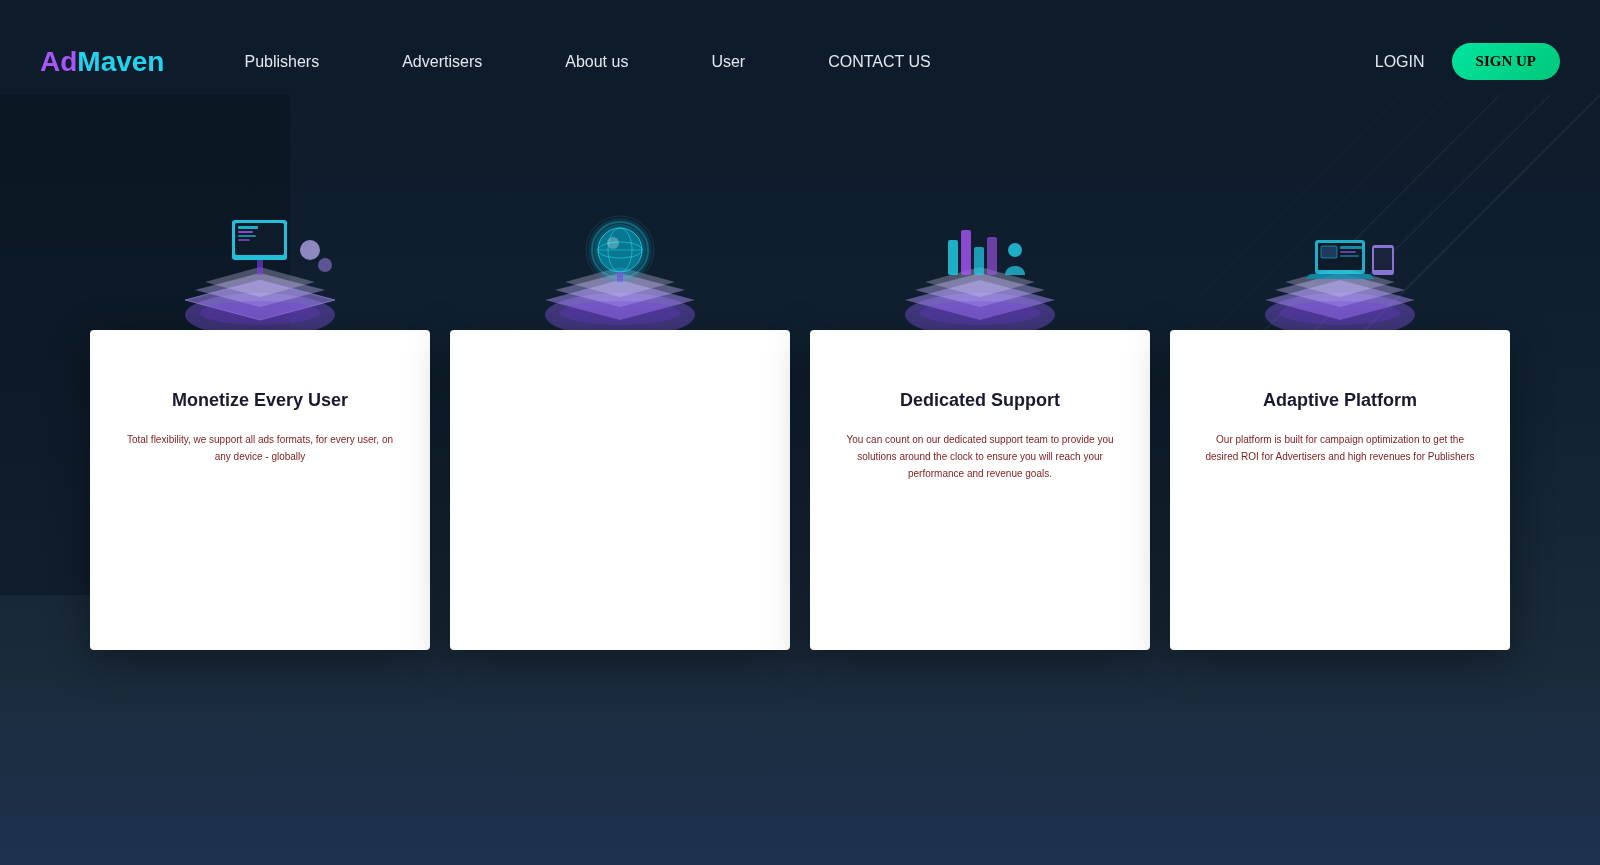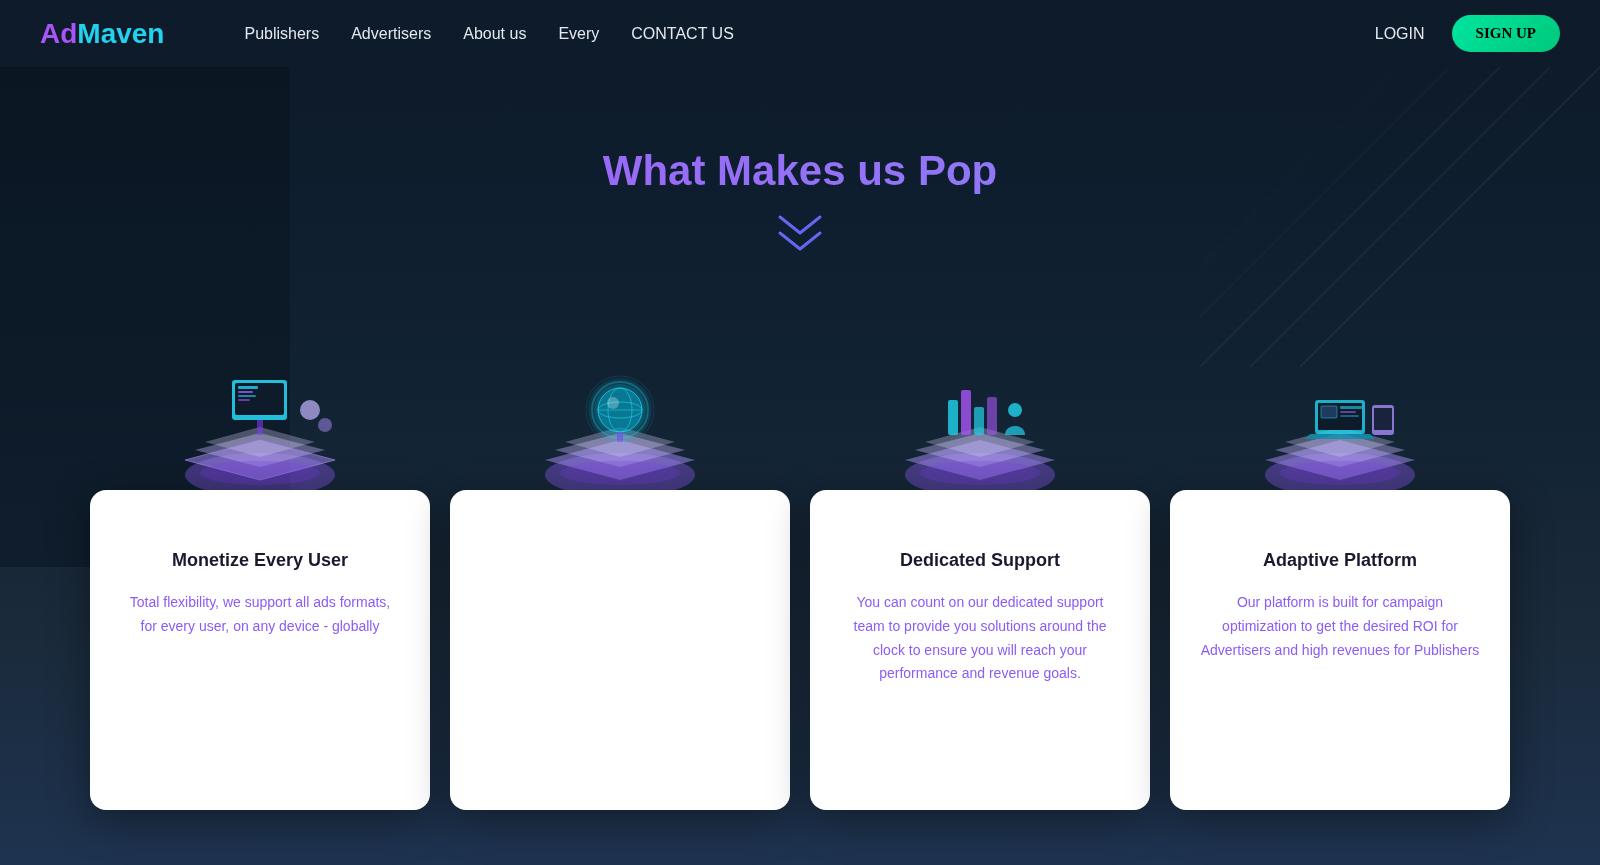--- a/index.html
+++ b/index.html
@@ -15,34 +15,35 @@
 
     
     .navbar {
       display: flex;
       align-items: center;
       padding: 0 40px;
       height: 67px;
       background-color: #0d1b2a;
       position: relative;
       z-index: 10;
+      margin-top: 28px;
     }
 
     .logo {
       font-size: 28px;
       font-weight: 700;
       margin-right: 80px;
       flex-shrink: 0;
     }
     .logo-ad { color: #a855f7; }
     .logo-maven { color: #22d3ee; }
 
     .nav-links {
       display: flex;
-      gap: 32px;
+      gap: 83px;
       flex: 1;
       align-items: center;
     }
 
     .nav-link {
       color: #e2e8f0;
       text-decoration: none;
       font-size: 16px;
       cursor: pointer;
     }
@@ -133,39 +134,39 @@
     .card-wrapper {
       display: flex;
       flex-direction: column;
       align-items: center;
       width: 340px;
     }
 
     
     .feature-card {
       background: #ffffff;
-      border-radius: 16px;
+      border-radius: 4px;
       padding: 60px 30px 40px;
       text-align: center;
       width: 100%;
       min-height: 320px;
       box-shadow: 0 10px 40px rgba(0,0,0,0.4);
       position: relative;
     }
 
     .card-title {
       font-size: 18px;
       font-weight: 700;
       color: #1a1a2e;
       margin-bottom: 20px;
     }
 
     .card-desc {
-      font-size: 14px;
-      color: #8b5cf6;
+      font-size: 10px;
+      color: #7f1d1d;
       line-height: 1.7;
     }
 
     
     .diag-lines {
       position: absolute;
       top: 0;
       right: 0;
       width: 400px;
       height: 300px;
@@ -188,21 +189,21 @@
 
 <nav class="navbar">
   <div class="logo">
     <span class="logo-ad">Ad</span><span class="logo-maven">Maven</span>
   </div>
 
   <div class="nav-links">
     <a class="nav-link">Publishers</a>
     <a class="nav-link">Advertisers</a>
     <a class="nav-link">About us</a>
-    <a class="nav-link">Every</a>
+    <a class="nav-link">User</a>
     <a class="nav-link">CONTACT US</a>
   </div>
 
   <div class="nav-right">
     <button class="login-btn">LOGIN</button>
     <button class="signup-btn">SIGN UP</button>
   </div>
 </nav>
 
 <main class="main-section">
@@ -212,29 +213,20 @@
       <line x1="400" y1="0" x2="100" y2="300" stroke="rgba(180,200,220,0.08)" stroke-width="2"></line>
       <line x1="350" y1="0" x2="50" y2="300" stroke="rgba(180,200,220,0.06)" stroke-width="2"></line>
       <line x1="300" y1="0" x2="0" y2="300" stroke="rgba(180,200,220,0.06)" stroke-width="2"></line>
       <line x1="250" y1="0" x2="-50" y2="300" stroke="rgba(180,200,220,0.05)" stroke-width="1"></line>
       <line x1="200" y1="0" x2="-100" y2="300" stroke="rgba(180,200,220,0.04)" stroke-width="1"></line>
     </svg>
   </div>
 
   <div class="left-rect"></div>
 
-  <div class="section-heading">
-    <h2 class="section-title">What Makes us Pop</h2>
-    <div class="chevron-down">
-      <svg width="50" height="40" viewBox="0 0 50 40" fill="none" xmlns="http://www.w3.org/2000/svg">
-        <polyline points="5,2 25,18 45,2" stroke="#6366f1" stroke-width="3" fill="none" stroke-linecap="round" stroke-linejoin="round"></polyline>
-        <polyline points="5,18 25,34 45,18" stroke="#6366f1" stroke-width="3" fill="none" stroke-linecap="round" stroke-linejoin="round"></polyline>
-      </svg>
-    </div>
-  </div>
 
   <div class="cards-section">
 
     <div class="card-wrapper">
       <div class="icon-svg-wrap">
         <svg width="200" height="150" viewBox="0 0 200 150" xmlns="http://www.w3.org/2000/svg">
 
           <ellipse cx="100" cy="120" rx="75" ry="22" fill="#8b5cf6" opacity="0.4"></ellipse>
           <polygon points="25,105 100,125 175,105 100,85" fill="#a78bfa" opacity="0.5"></polygon>
           <polygon points="35,95 100,112 165,95 100,78" fill="#c4b5fd" opacity="0.4"></polygon>

